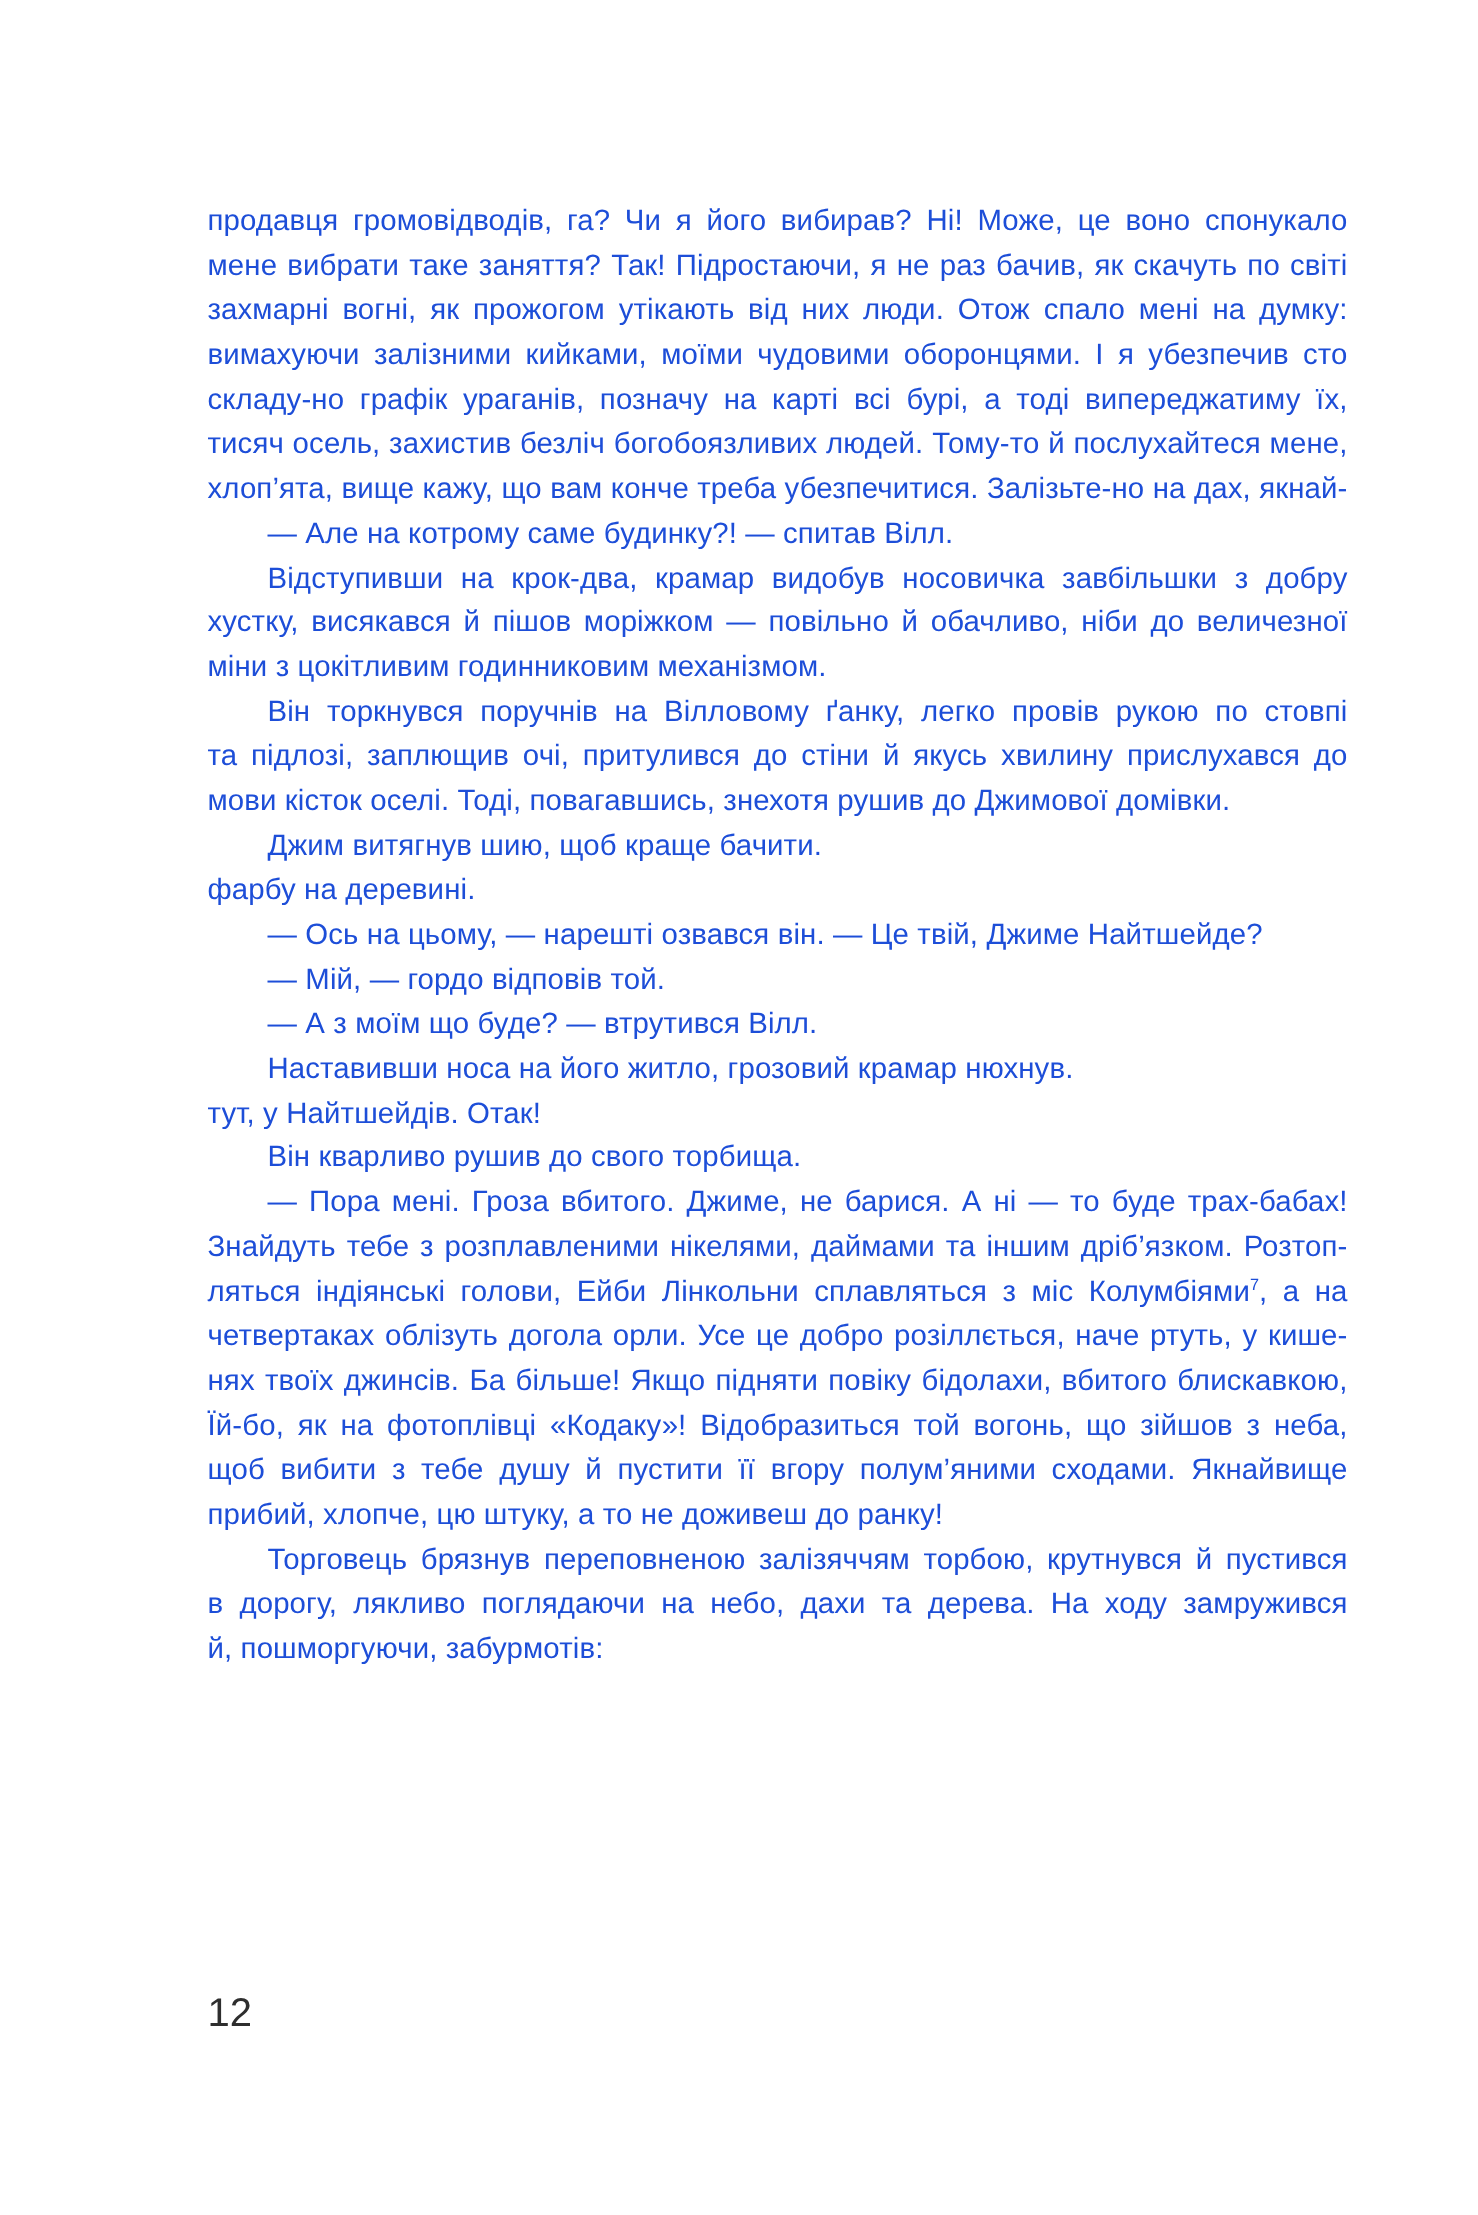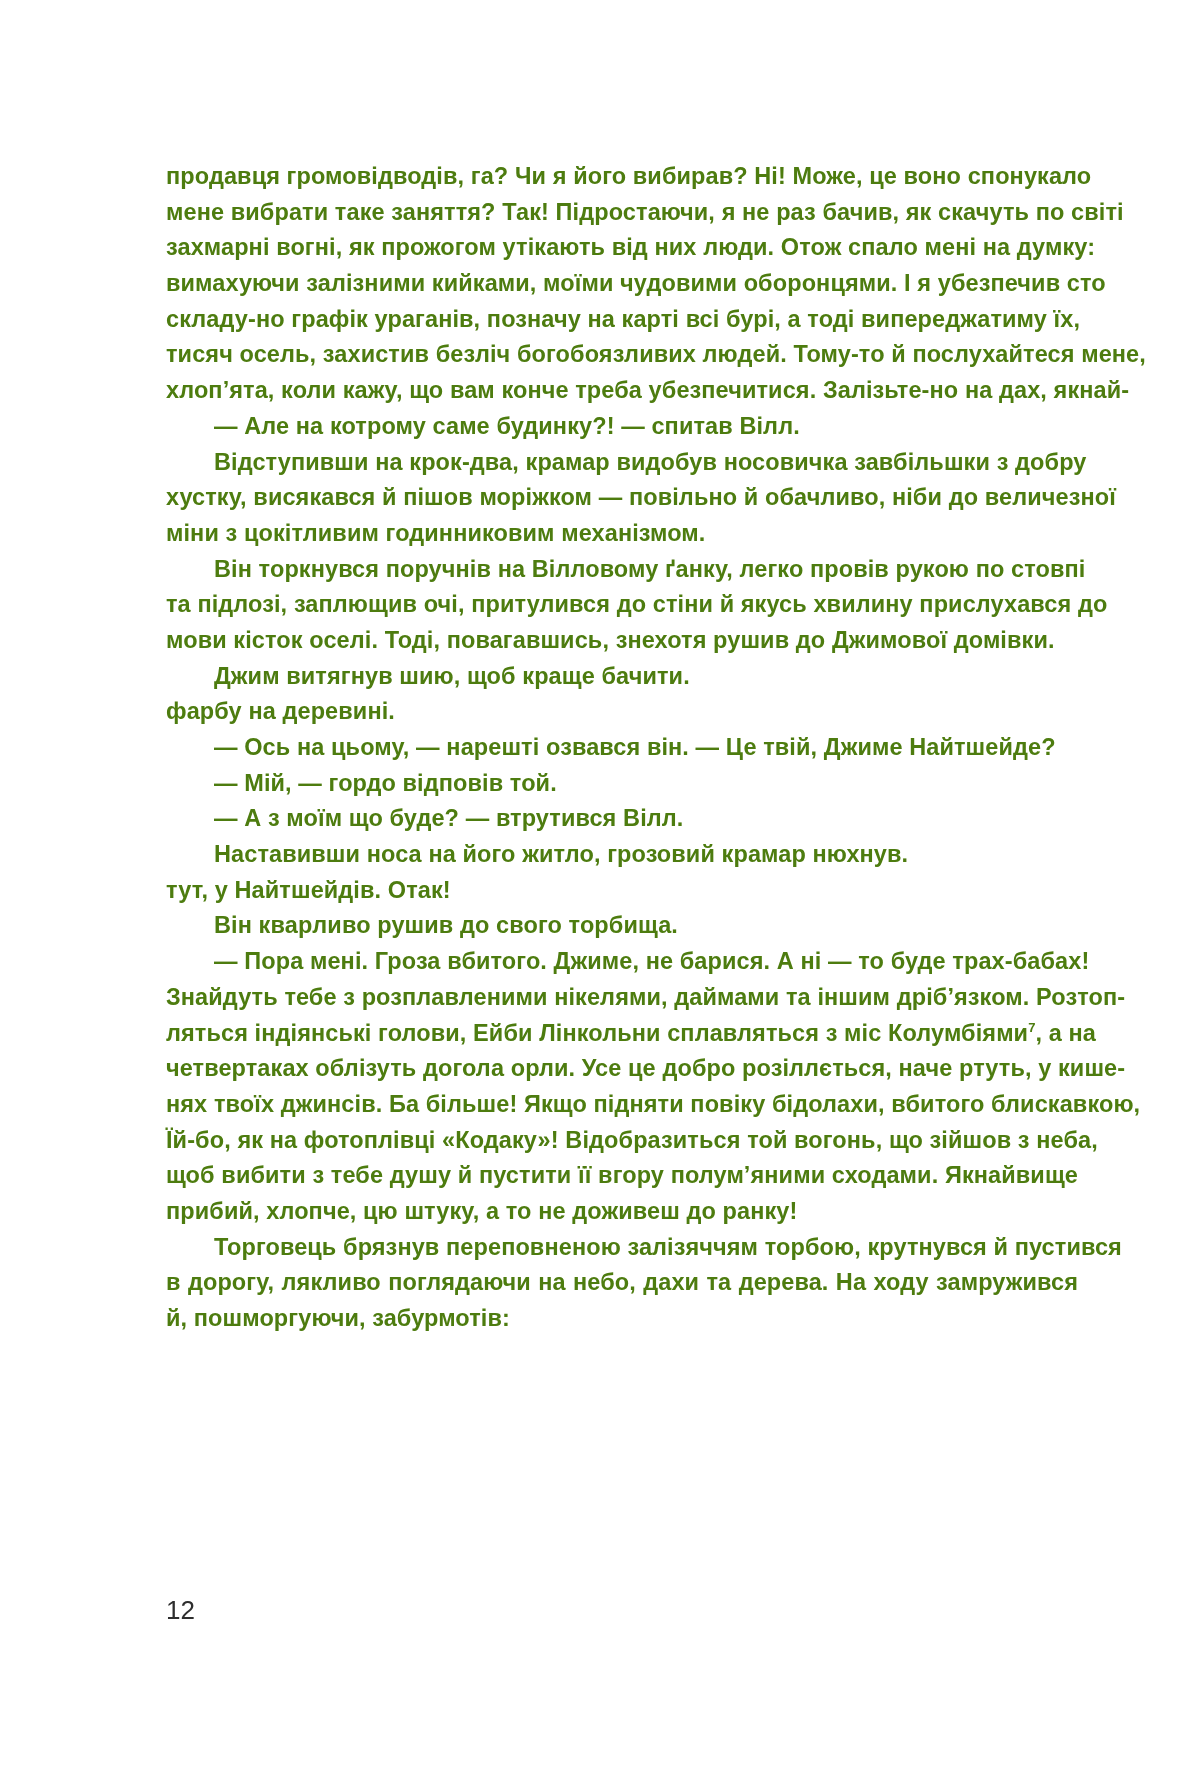--- a/index.html
+++ b/index.html
@@ -19,59 +19,59 @@
       position: absolute;
       left: 166px;
       top: 159px;
       width: 912px;
     }
     .line {
       display: block;
       height: 35.7px;
       line-height: 35.7px;
       font-size: 23.5px;
-      font-weight: 700;
+      font-weight: 400;
       white-space: nowrap;
       text-align: justify;
       text-align-last: justify;
       letter-spacing: 0.1px;
-      color: #4d7c0f;
+      color: #1d4ed8;
     }
     .line.indent {
       padding-left: 48px;
     }
     .line.last {
       text-align-last: left;
     }
     .line sup {
       font-size: 13px;
       line-height: 0;
       vertical-align: 9px;
     }
     .page-number {
       position: absolute;
       left: 166px;
       top: 1594px;
-      font-size: 26px;
+      font-size: 32px;
       line-height: 32px;
       color: #2e2e2e;
       font-weight: 300;
     }
   </style>
 </head>
 <body>
 
 <div class="page-text" id="page-text">
     <div class="line"><span>продавця громовідводів, га? Чи я його вибирав? Ні! Може, це воно спонукало</span></div>
     <div class="line"><span>мене вибрати таке заняття? Так! Підростаючи, я не раз бачив, як скачуть по світі</span></div>
     <div class="line"><span>захмарні вогні, як прожогом утікають від них люди. Отож спало мені на думку:</span></div>
     <div class="line"><span>вимахуючи залізними кийками, моїми чудовими оборонцями. І я убезпечив сто</span></div>
     <div class="line"><span>складу-но графік ураганів, позначу на карті всі бурі, а тоді випереджатиму їх,</span></div>
     <div class="line"><span>тисяч осель, захистив безліч богобоязливих людей. Тому-то й послухайтеся мене,</span></div>
-    <div class="line"><span>хлоп’ята, коли кажу, що вам конче треба убезпечитися. Залізьте-но на дах, якнай-</span></div>
+    <div class="line"><span>хлоп’ята, вище кажу, що вам конче треба убезпечитися. Залізьте-но на дах, якнай-</span></div>
     <div class="line indent last"><span>— Але на котрому саме будинку?! — спитав Вілл.</span></div>
     <div class="line indent"><span>Відступивши на крок-два, крамар видобув носовичка завбільшки з добру</span></div>
     <div class="line"><span>хустку, висякався й пішов моріжком — повільно й обачливо, ніби до величезної</span></div>
     <div class="line last"><span>міни з цокітливим годинниковим механізмом.</span></div>
     <div class="line indent"><span>Він торкнувся поручнів на Вілловому ґанку, легко провів рукою по стовпі</span></div>
     <div class="line"><span>та підлозі, заплющив очі, притулився до стіни й якусь хвилину прислухався до</span></div>
     <div class="line last"><span>мови кісток оселі. Тоді, повагавшись, знехотя рушив до Джимової домівки.</span></div>
     <div class="line indent last"><span>Джим витягнув шию, щоб краще бачити.</span></div>
     <div class="line last"><span>фарбу на деревині.</span></div>
     <div class="line indent last"><span>— Ось на цьому, — нарешті озвався він. — Це твій, Джиме Найтшейде?</span></div>

